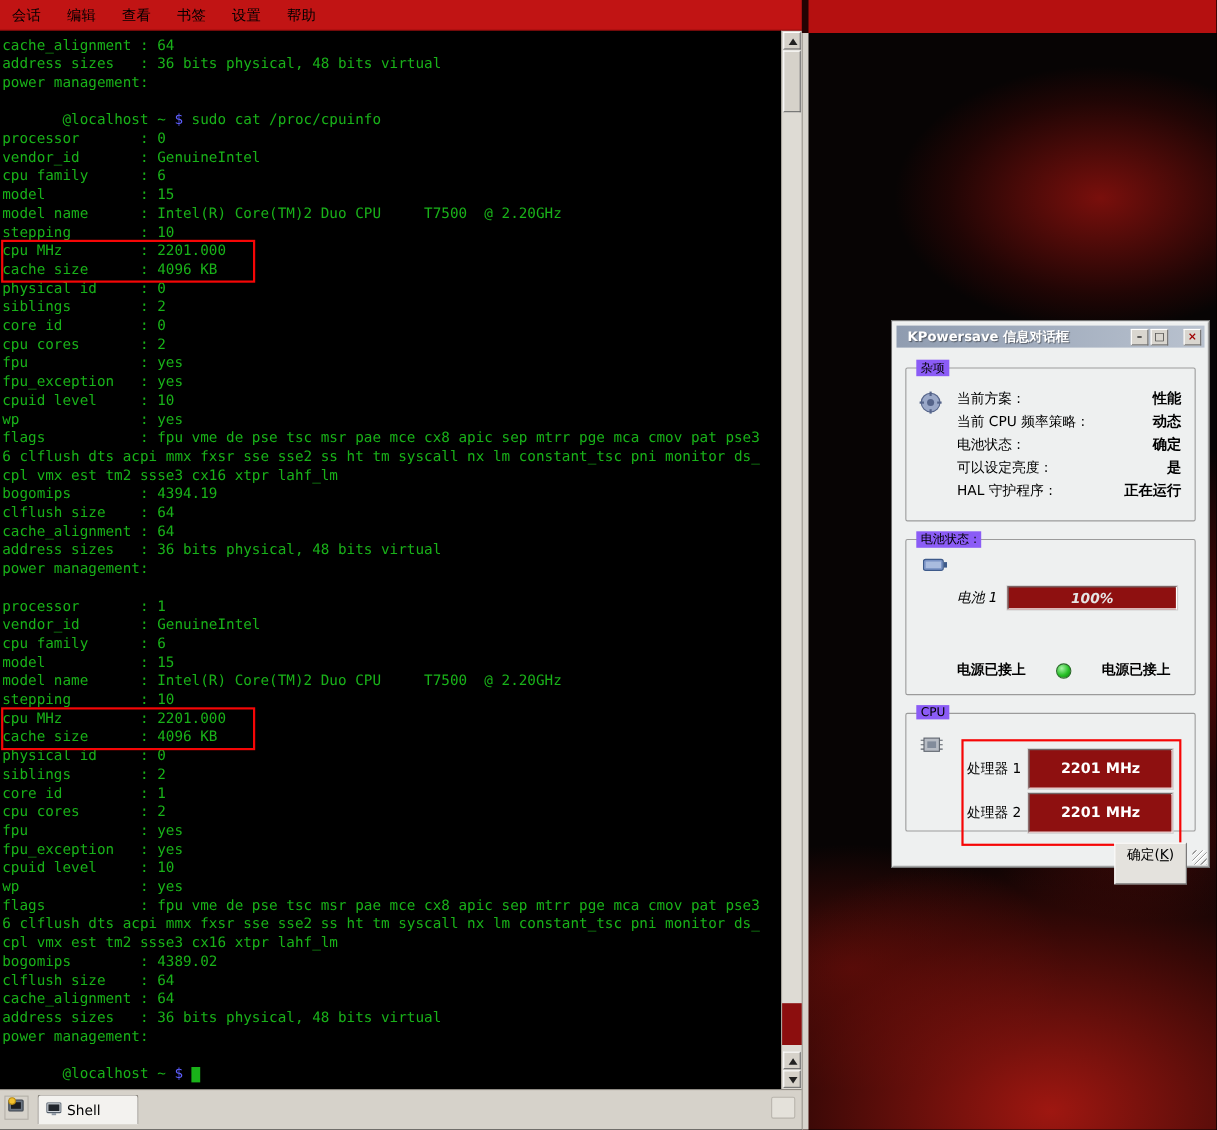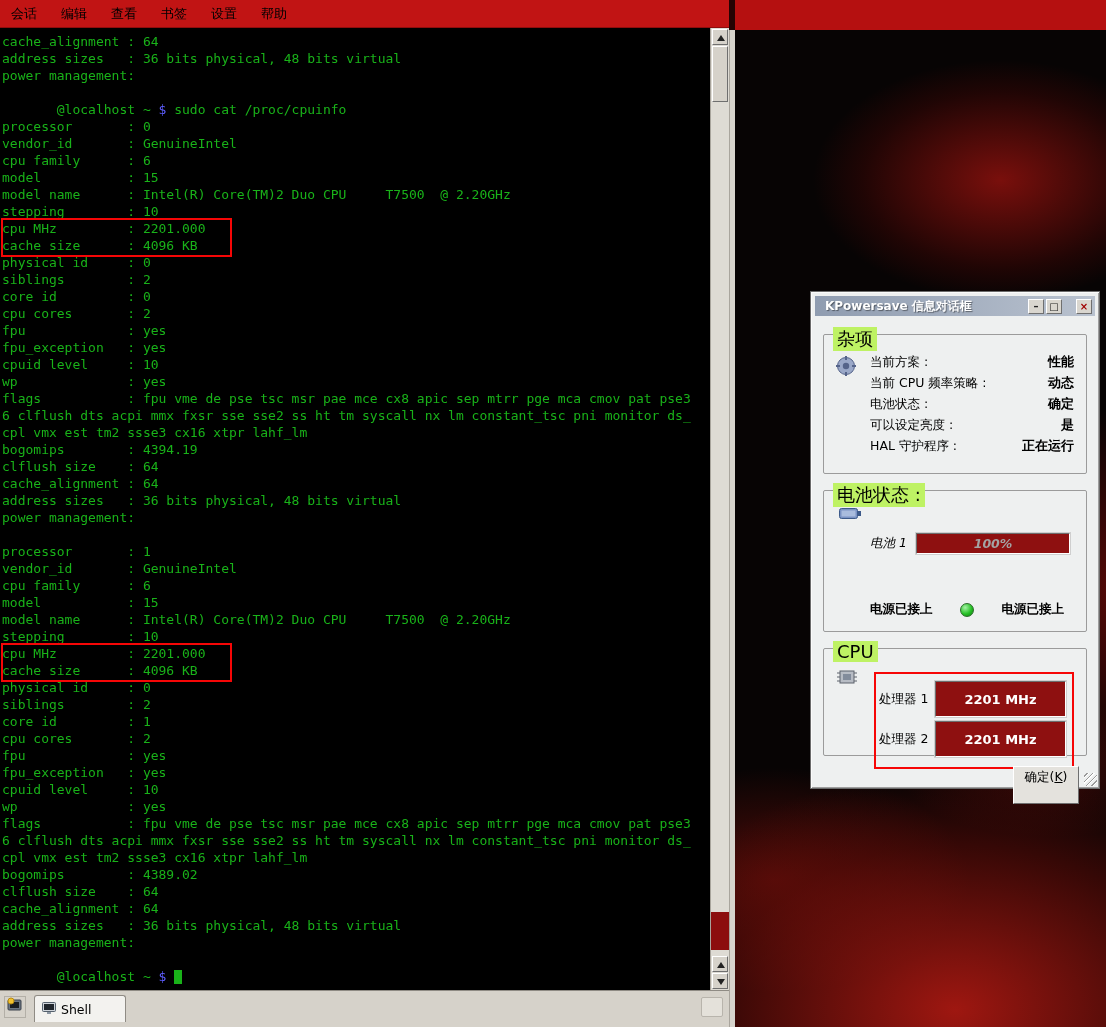--- a/index.html
+++ b/index.html
@@ -67,34 +67,34 @@
               padding:0 3px 0 10px; color:#fff; font-weight:bold; font-size:12px; }
   .titlebar .title { flex:1; text-shadow:1px 1px 1px rgba(0,0,0,.45); }
   .tb-btn { width:16px; height:15px; margin-left:2px; background:#d9d6cf; border:1px solid;
             border-color:#ffffff #6f6f6f #6f6f6f #ffffff; font-size:10px; line-height:13px;
             text-align:center; color:#222; cursor:default; }
   .tb-close { margin-left:14px; color:#a00000; font-weight:bold; }
 
   .dlg-body { position:relative; padding:6px 8px 0 8px; }
 
   .group { position:relative; border:1px solid #9b9b9b; border-radius:2px; }
-  .group-legend { position:absolute; top:-8px; left:9px; background:#bef264; padding:0 4px; font-size:18px; }
+  .group-legend { position:absolute; top:-8px; left:9px; background:#8b5cf6; padding:0 4px; font-size:11px; }
 
   .group-misc { margin-top:12px; height:140px; }
   .scheme-icon { position:absolute; left:11px; top:20px; }
   .kv-rows { margin:15px 12px 0 46px; }
   .kv-row { display:flex; justify-content:space-between; height:21px; align-items:flex-end; }
   .kv-label { font-size:12.5px; }
   .kv-value { font-weight:bold; font-size:13px; }
 
   .group-batt { margin-top:16px; height:142px; }
   .batt-icon { position:absolute; left:15px; top:16px; }
   .batt-row { position:absolute; left:46px; right:16px; top:42px; display:flex; align-items:center;font-style:italic; }
   .batt-label { width:46px; font-size:12.5px; }
-  .meter { flex:1; height:21px; background:#8e1010; color:#a3a3a3; font-weight:bold; font-size:12.5px;
+  .meter { flex:1; height:21px; background:#8e1010; color:#e5e5e5; font-weight:bold; font-size:12.5px;
            display:flex; align-items:center; justify-content:center;
            border:1px solid; border-color:#6e6e6e #ffffff #ffffff #6e6e6e; box-shadow:0 0 0 1px #cfcfcf; }
   .ac-row { position:absolute; left:46px; right:22px; top:110px; display:flex; align-items:center; justify-content:space-between; }
   .ac-label { font-weight:bold; font-size:12.5px; }
   .led { width:14px; height:14px; border-radius:50%; border:1px solid #2a6b2a;
          background:radial-gradient(circle at 35% 30%, #a6f3a6, #27c127 55%, #0d7a0d); }
   .ac-status { font-weight:bold; font-size:12.5px; }
 
   .group-cpu { margin-top:16px; height:108px; }
   .cpu-icon { position:absolute; left:11px; top:18px; }

